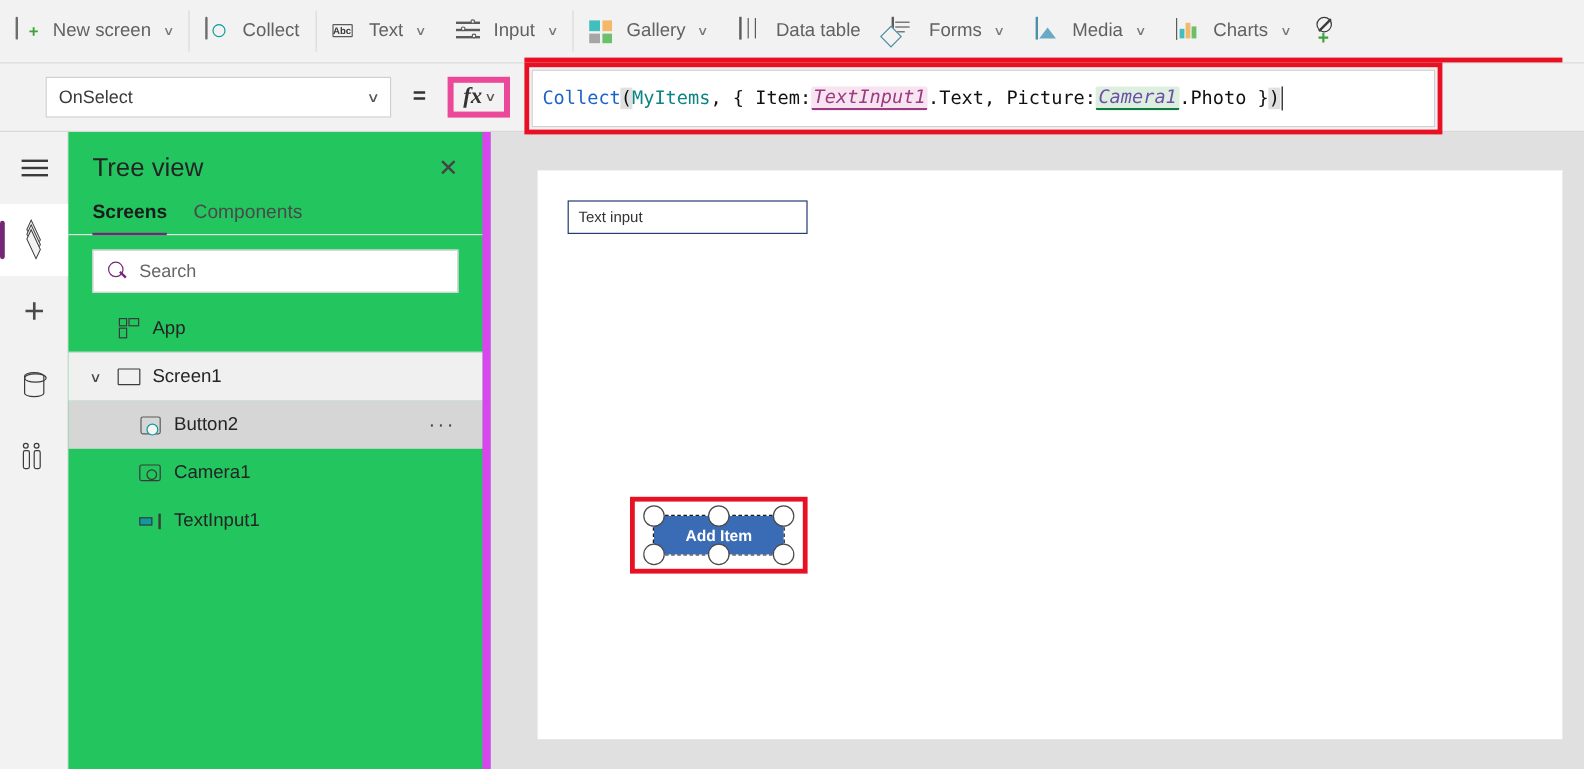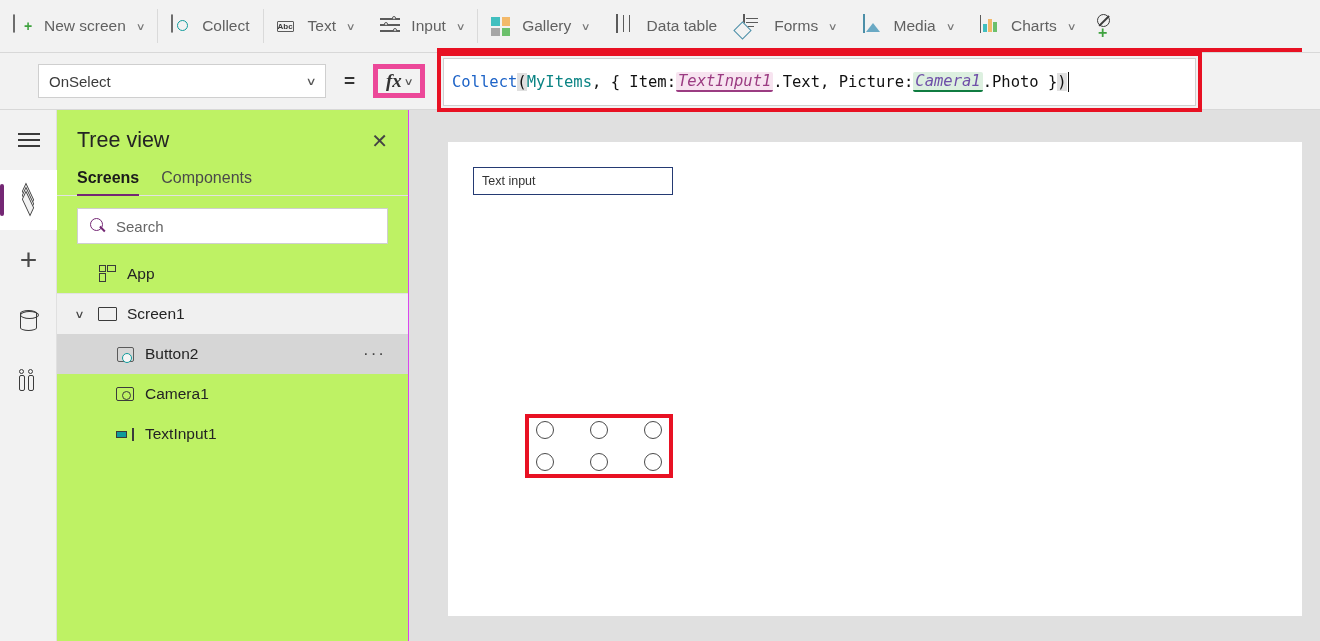--- a/index.html
+++ b/index.html
@@ -125,21 +125,21 @@
   .ic-db::after{content:"";position:absolute;left:-1.5px;top:0;width:17px;height:6px;border:1.5px solid #3b3b3b;border-radius:50%;}
   .ic-tools{width:20px;height:22px;position:relative;}
   .ic-tools i{position:absolute;width:6px;height:16px;border:1.4px solid #3b3b3b;border-radius:2px;bottom:0;}
   .ic-tools i:nth-child(1){left:0;} .ic-tools i:nth-child(2){left:9px;}
   .ic-tools b{position:absolute;top:0;width:5px;height:5px;border:1.4px solid #3b3b3b;border-radius:50%;}
   .ic-tools b:nth-of-type(1){left:0;} .ic-tools b:nth-of-type(2){left:9px;}
 
   
   .treeview{
     position:absolute;left:57px;top:110px;width:352px;height:531px;
-    background:#bef264;border-right:1px solid #d946ef;
+    background:#22c55e;border-right:7px solid #d946ef;
   }
   .tv-header{display:flex;align-items:center;justify-content:space-between;padding:18px 20px 8px 20px;}
   .tv-title{font-size:21.5px;color:#242424;font-weight:400;}
   .tv-close{font-size:20px;color:#444;cursor:pointer;line-height:18px;font-weight:300;}
   .tv-tabs{display:flex;gap:22px;padding:8px 20px 0 20px;border-bottom:1px solid #e2e2e2;}
   .tv-tab{font-size:16px;color:#4a4a4a;padding-bottom:8px;cursor:pointer;position:relative;}
   .tv-tab.active{color:#1b1b1b;font-weight:700;}
   .tv-tab.active::after{content:"";position:absolute;left:0;bottom:-1px;width:100%;height:2.5px;background:#742774;}
   .tv-searchwrap{padding:12px 20px 10px 20px;}
   .tv-search{
@@ -423,20 +423,23 @@
   <div class="canvas-area">
     <div class="canvas">
 
       <div class="ctrl-textinput">
         <span>Text input</span>
       </div>
 
 
       <div class="sel-redbox"></div>
 
+      <div class="ctrl-button">
+        <span class="lbl">Add Item</span>
+      </div>
 
       <div class="handle" style="left:88px;  top:279px;"></div>
       <div class="handle" style="left:142px; top:279px;"></div>
       <div class="handle" style="left:196px; top:279px;"></div>
       <div class="handle" style="left:88px;  top:311px;"></div>
       <div class="handle" style="left:142px; top:311px;"></div>
       <div class="handle" style="left:196px; top:311px;"></div>
 
     </div>
   </div>

